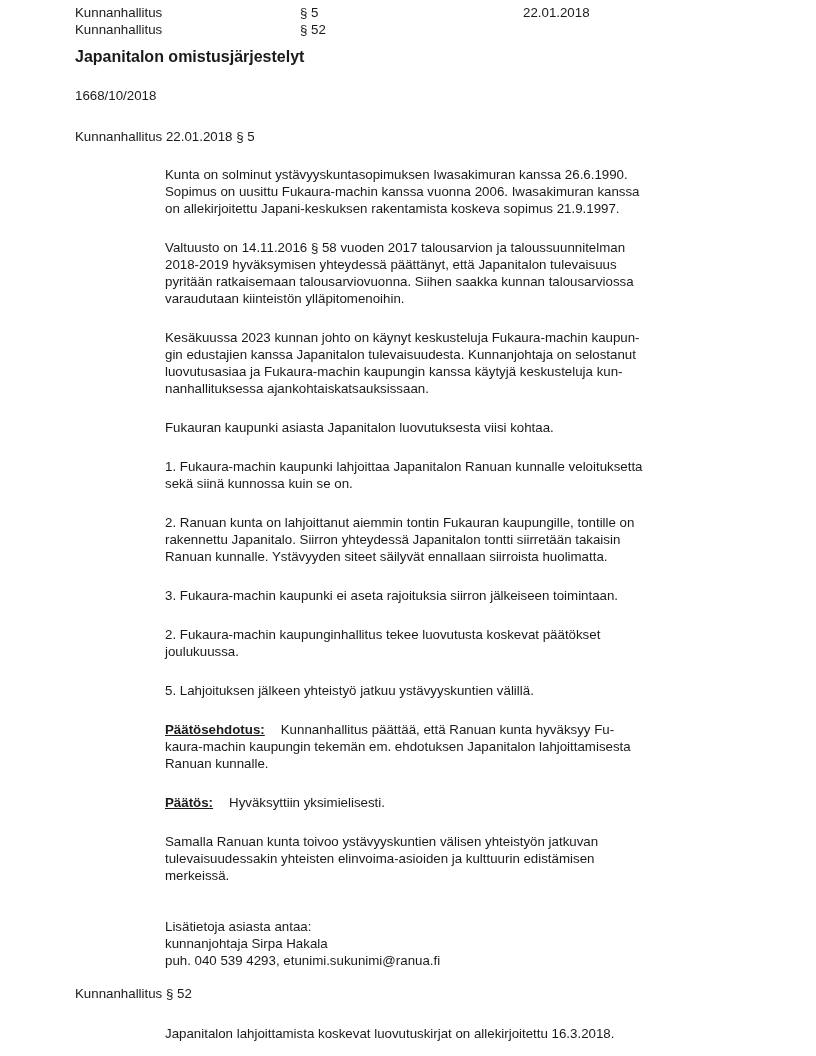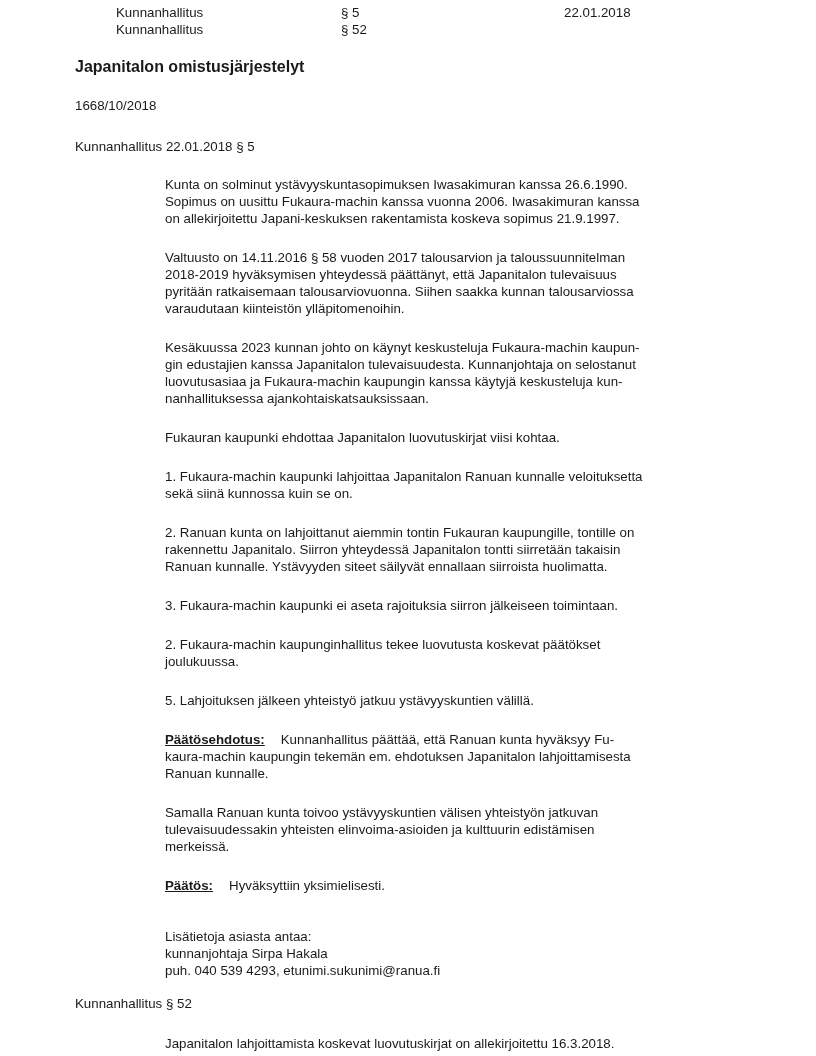--- a/index.html
+++ b/index.html
@@ -13,30 +13,30 @@
     height: 1056px;
     margin: 0 auto;
     background: #ffffff;
     color: #1a1a1a;
     font-family: "Liberation Sans", "DejaVu Sans", sans-serif;
     font-size: 13.3px;
     line-height: 17px;
     overflow: hidden;
   }
   .doc-header {
-    margin: 4px 0 0 116px;
+    margin: 4px 0 0 75px;
   }
   .hrow {
     display: flex;
   }
   .hrow .c1 { width: 225px; }
   .hrow .c2 { width: 223px; }
   .hrow .c3 { flex: 1; }
   .doc-title {
-    margin: 19px 0 0 75px;
+    margin: 9px 0 0 75px;
     font-size: 16px;
     line-height: 20px;
     font-weight: bold;
   }
   .diary {
     margin: 20px 0 0 75px;
   }
   .sec-heading {
     margin: 24px 0 8px 75px;
   }
@@ -93,40 +93,40 @@
 Sopimus on uusittu Fukaura-machin kanssa vuonna 2006. Iwasakimuran kanssa
 on allekirjoitettu Japani-keskuksen rakentamista koskeva sopimus 21.9.1997.</div>
     <div class="para">Valtuusto on 14.11.2016 § 58 vuoden 2017 talousarvion ja taloussuunnitelman
 2018-2019 hyväksymisen yhteydessä päättänyt, että Japanitalon tulevaisuus
 pyritään ratkaisemaan talousarviovuonna. Siihen saakka kunnan talousarviossa
 varaudutaan kiinteistön ylläpitomenoihin.</div>
     <div class="para">Kesäkuussa 2023 kunnan johto on käynyt keskusteluja Fukaura-machin kaupun-
 gin edustajien kanssa Japanitalon tulevaisuudesta. Kunnanjohtaja on selostanut
 luovutusasiaa ja Fukaura-machin kaupungin kanssa käytyjä keskusteluja kun-
 nanhallituksessa ajankohtaiskatsauksissaan.</div>
-    <div class="para">Fukauran kaupunki ehdottaa Japanitalon luovutuskirjat viisi kohtaa.</div>
+    <div class="para">Fukauran kaupunki asiasta Japanitalon luovutuksesta viisi kohtaa.</div>
     <div class="para">1. Fukaura-machin kaupunki lahjoittaa Japanitalon Ranuan kunnalle veloituksetta
 sekä siinä kunnossa kuin se on.</div>
     <div class="para">2. Ranuan kunta on lahjoittanut aiemmin tontin Fukauran kaupungille, tontille on
 rakennettu Japanitalo. Siirron yhteydessä Japanitalon tontti siirretään takaisin
 Ranuan kunnalle. Ystävyyden siteet säilyvät ennallaan siirroista huolimatta.</div>
     <div class="para">3. Fukaura-machin kaupunki ei aseta rajoituksia siirron jälkeiseen toimintaan.</div>
     <div class="para">2. Fukaura-machin kaupunginhallitus tekee luovutusta koskevat päätökset
 joulukuussa.</div>
     <div class="para">5. Lahjoituksen jälkeen yhteistyö jatkuu ystävyyskuntien välillä.</div>
 
     <div class="para"><span class="label">Päätösehdotus:</span><span>Kunnanhallitus päättää, että Ranuan kunta hyväksyy Fu-
 kaura-machin kaupungin tekemän em. ehdotuksen Japanitalon lahjoittamisesta
 Ranuan kunnalle.</span></div>
 
+    <div class="para"><span class="label">Päätös:</span><span>Hyväksyttiin yksimielisesti.</span></div>
+
     <div class="para">Samalla Ranuan kunta toivoo ystävyyskuntien välisen yhteistyön jatkuvan
 tulevaisuudessakin yhteisten elinvoima-asioiden ja kulttuurin edistämisen
 merkeissä.</div>
-
-    <div class="para"><span class="label">Päätös:</span><span>Hyväksyttiin yksimielisesti.</span></div>
   </div>
 
   <div class="contact-block">
     <div>Lisätietoja asiasta antaa:</div>
     <div>kunnanjohtaja Sirpa Hakala</div>
     <div>puh. 040 539 4293, etunimi.sukunimi@ranua.fi</div>
   </div>
 
   <div class="sec2-heading">Kunnanhallitus § 52</div>
 

